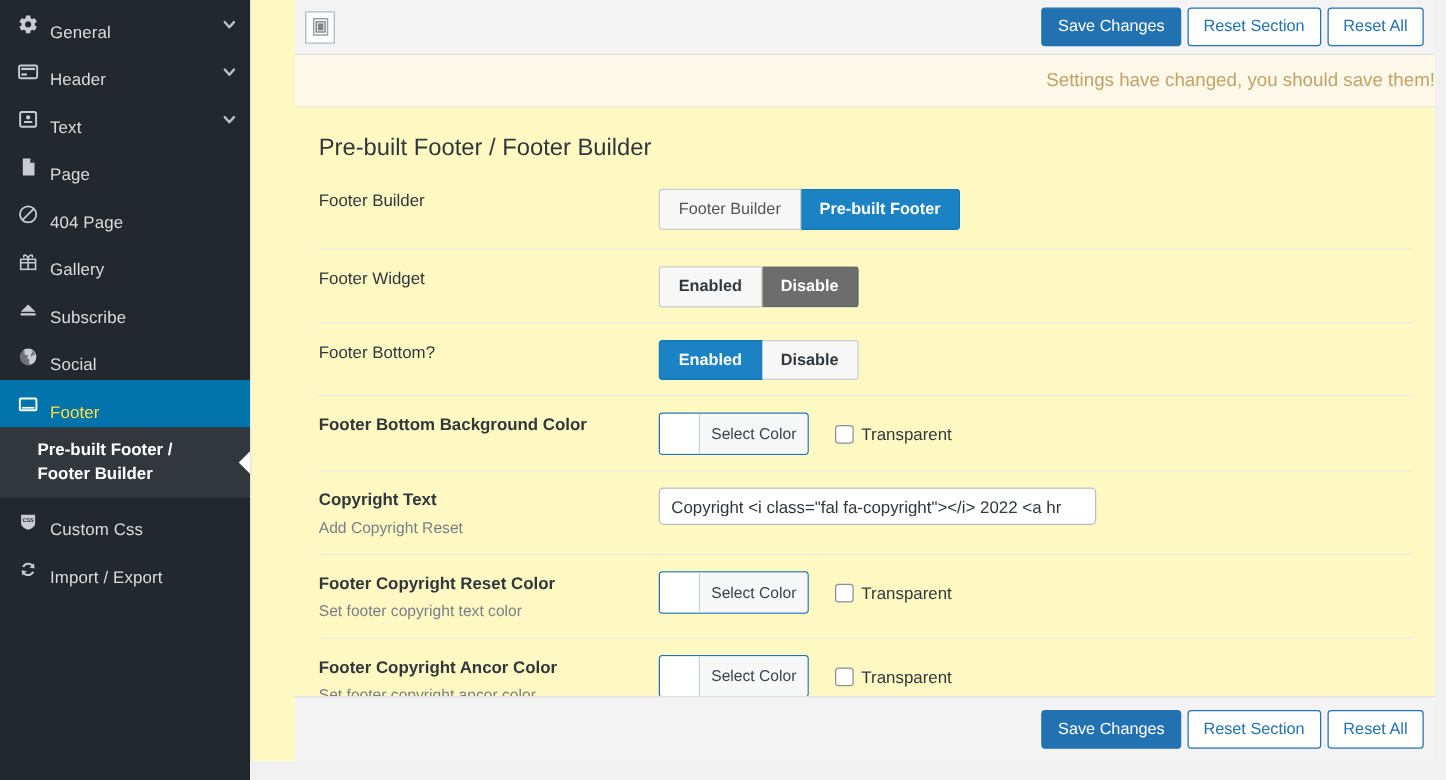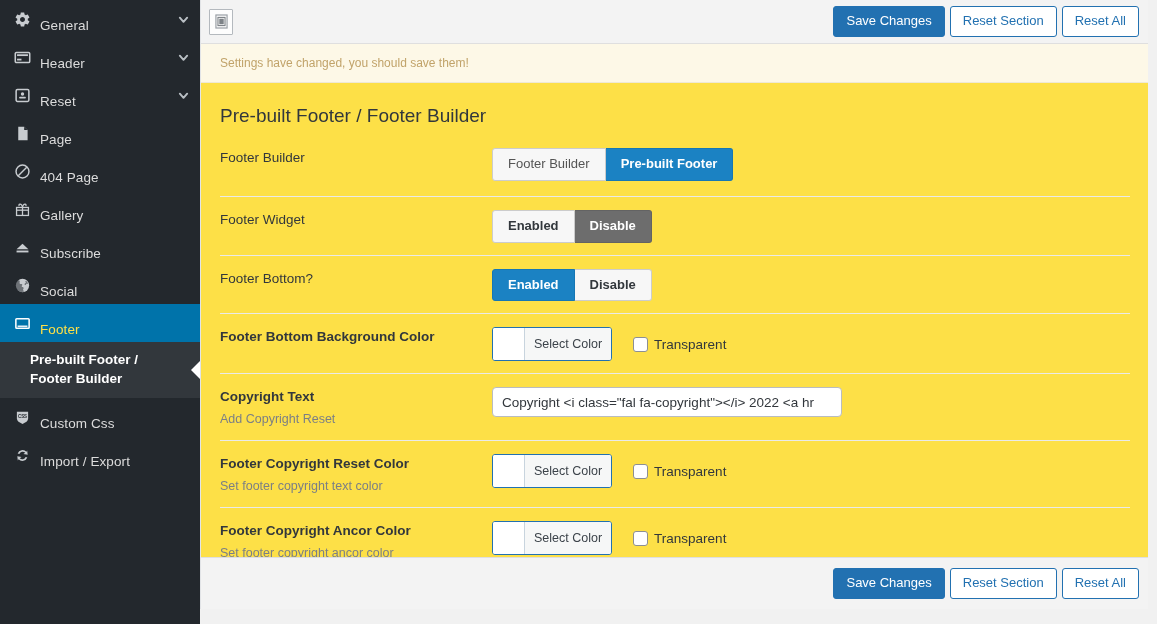--- a/index.html
+++ b/index.html
@@ -90,26 +90,27 @@
   .main {
     flex: 1;
     height: 624px;
     background: #f1f1f1;
     display: flex;
     flex-direction: column;
     padding-right: 9px;
     overflow: hidden;
   }
   .panel {
-    background: #fde047;
+    background: #fef9c3;
     flex: 1;
     display: flex;
     flex-direction: column;
     border-left: 1px solid #e2e4e7;
     overflow: hidden;
+    padding-left: 35px;
   }
 
   .topbar {
     height: 44px;
     min-height: 44px;
     background: #f3f3f3;
     border-bottom: 1px solid #dfdfdf;
     display: flex;
     align-items: center;
     justify-content: space-between;
@@ -142,23 +143,24 @@
   .btn.primary {
     background: #2271b1;
     color: #fff;
     border-color: #2271b1;
   }
 
   .notice {
     background: #fdf8e7;
     border-bottom: 1px solid #efe9d5;
     color: #c1a36a;
-    font-size: 12px;
+    font-size: 15px;
     padding: 12px 0 12px 19px;
     min-height: 37px;
+    text-align: right;
   }
 
   .body-scroll {
     flex: 1;
     overflow: hidden;
     padding: 0 18px 0 19px;
   }
   .section-title {
     font-size: 19px;
     color: #32373c;
@@ -338,21 +340,21 @@
     </div>
 
     <div class="nav-item">
       <span class="ico">
         <svg width="17" height="17" viewBox="0 0 20 20" fill="none">
           <rect x="2.5" y="3" width="15" height="14" rx="1.6" stroke="#c8ccd0" stroke-width="1.8"></rect>
           <circle cx="10" cy="8.2" r="2" fill="#c8ccd0"></circle>
           <rect x="6" y="11.6" width="8" height="1.9" rx=".9" fill="#c8ccd0"></rect>
         </svg>
       </span>
-      <span class="lbl">Reset</span>
+      <span class="lbl">Text</span>
       <span class="chev">
         <svg width="11" height="11" viewBox="0 0 12 12" fill="none" stroke="#b9bfc4" stroke-width="2.1" stroke-linecap="round" stroke-linejoin="round">
             <polyline points="2,4 6,8.5 10,4"></polyline>
           </svg>
       </span>
     </div>
 
     <div class="nav-item">
       <span class="ico">
         <svg width="17" height="17" viewBox="0 0 20 20" fill="#c8ccd0">

